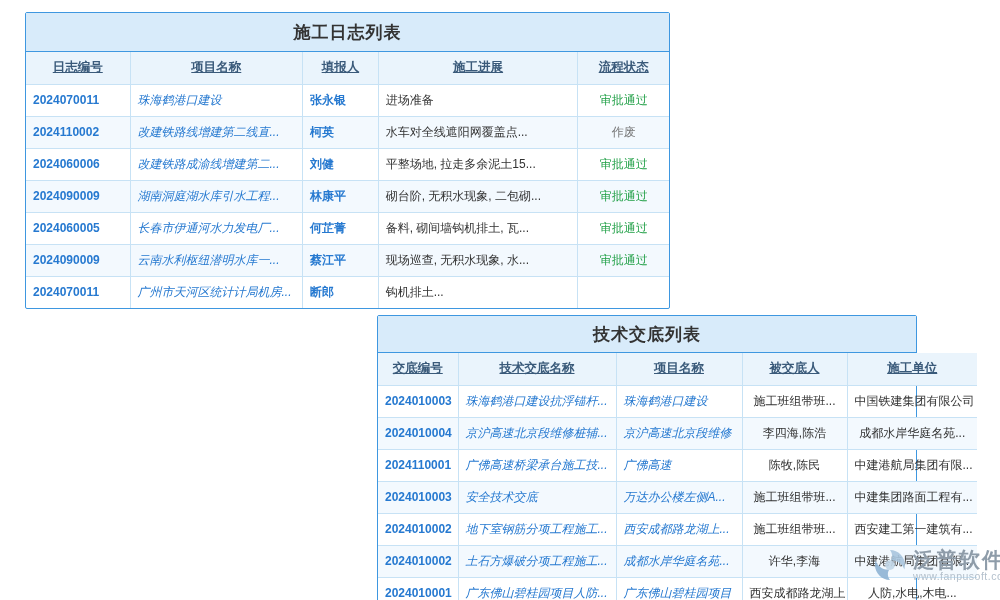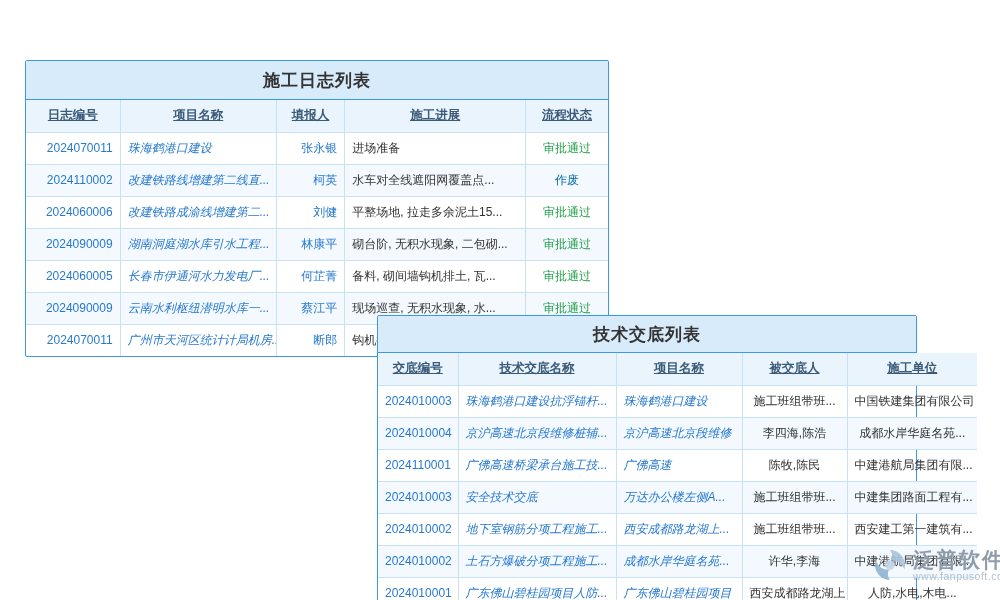--- a/index.html
+++ b/index.html
@@ -9,21 +9,21 @@
     background: #ffffff;
     overflow: hidden;
     font-family: "Liberation Sans", "DejaVu Sans", sans-serif;
   }
   .window {
     position: absolute;
     background: #ffffff;
     border: 1px solid var(--window-border, #3E97E0);
     border-radius: 2px;
   }
-  #log-window { left: 25px; top: 12px; width: 584px; z-index: 1; margin-top: 48px; }
+  #log-window { left: 25px; top: 12px; width: 645px; z-index: 1; }
   #disclosure-window { left: 377px; top: 271px; width: 540px; z-index: 10; margin-top: 44px; }
   .window-title {
     background: var(--title-bg, #D8EBFA);
     border-bottom: 1px solid var(--window-border, #3E97E0);
     display: flex; align-items: center; justify-content: center;
     font-size: 17px; font-weight: bold; color: #333333;
     letter-spacing: 1px;
   }
   #log-window .window-title { height: 39px; }
   #disclosure-window .window-title { height: 37px; }
@@ -50,21 +50,21 @@
     border: 1px solid #C7E2F5;
     padding: 0 7px;
     white-space: nowrap;
     overflow: hidden;
     background-clip: padding-box;
   }
   .data-table th:first-child, .data-table td:first-child { border-left: none; }
   .data-table th:last-child, .data-table td:last-child { border-right: none; }
   .data-table tr:last-child td { border-bottom: none; }
   .data-table tbody tr:nth-child(even) td { background-color: #F3F9FE; }
-  .cell-num    { color: var(--link, #2679D0); text-align: right; }
+  .cell-num    { color: var(--link, #2679D0); text-align: left; font-weight: bold; }
   .cell-link   { color: var(--link, #2679D0); text-align: left; font-style: italic; }
   .cell-text   { color: #333333; text-align: left; }
   .cell-textc  { color: #333333; text-align: center; }
   .cell-status { text-align: center; }
   .watermark {
     position: absolute;
     left: 872px; top: 547px;
     z-index: 30;
     display: flex;
     align-items: center;
@@ -113,21 +113,21 @@
           <td class="cell-link">珠海鹤港口建设</td>
           <td class="cell-num">张永银</td>
           <td class="cell-text">进场准备</td>
           <td class="cell-status" style="color: rgb(33, 160, 71);">审批通过</td>
         </tr>
         <tr>
           <td class="cell-num">2024110002</td>
           <td class="cell-link">改建铁路线增建第二线直...</td>
           <td class="cell-num">柯英</td>
           <td class="cell-text">水车对全线遮阳网覆盖点...</td>
-          <td class="cell-status" style="color: #0369a1;">作废</td>
+          <td class="cell-status" style="color: #737373;">作废</td>
         </tr>
         <tr>
           <td class="cell-num">2024060006</td>
           <td class="cell-link">改建铁路成渝线增建第二...</td>
           <td class="cell-num">刘健</td>
           <td class="cell-text">平整场地, 拉走多余泥土15...</td>
           <td class="cell-status" style="color: rgb(33, 160, 71);">审批通过</td>
         </tr>
         <tr>
           <td class="cell-num">2024090009</td>

